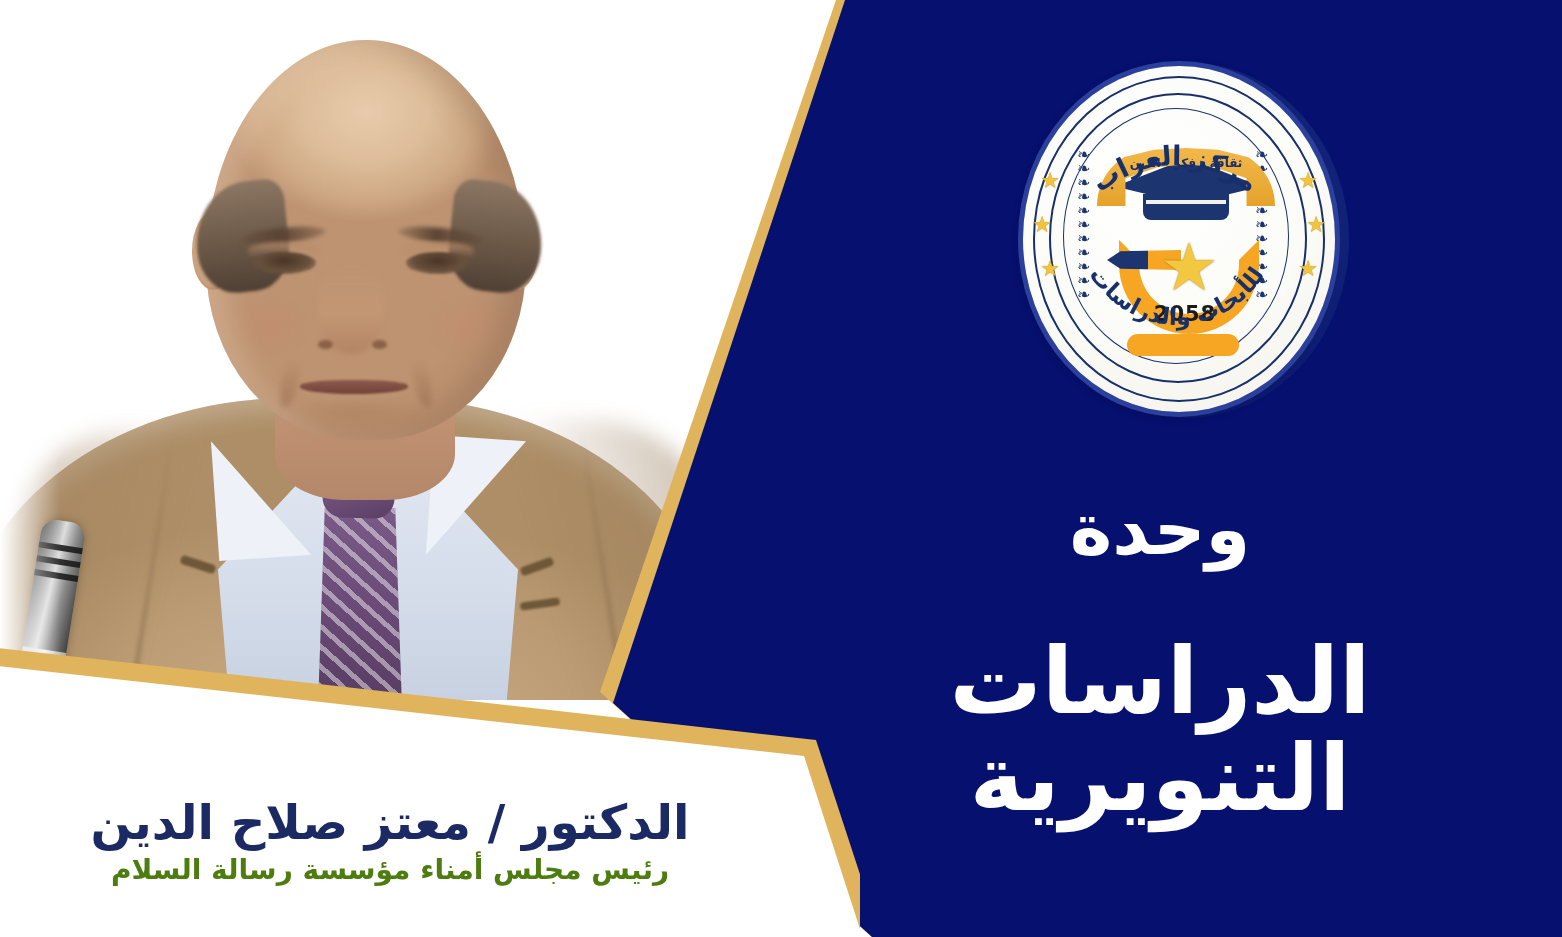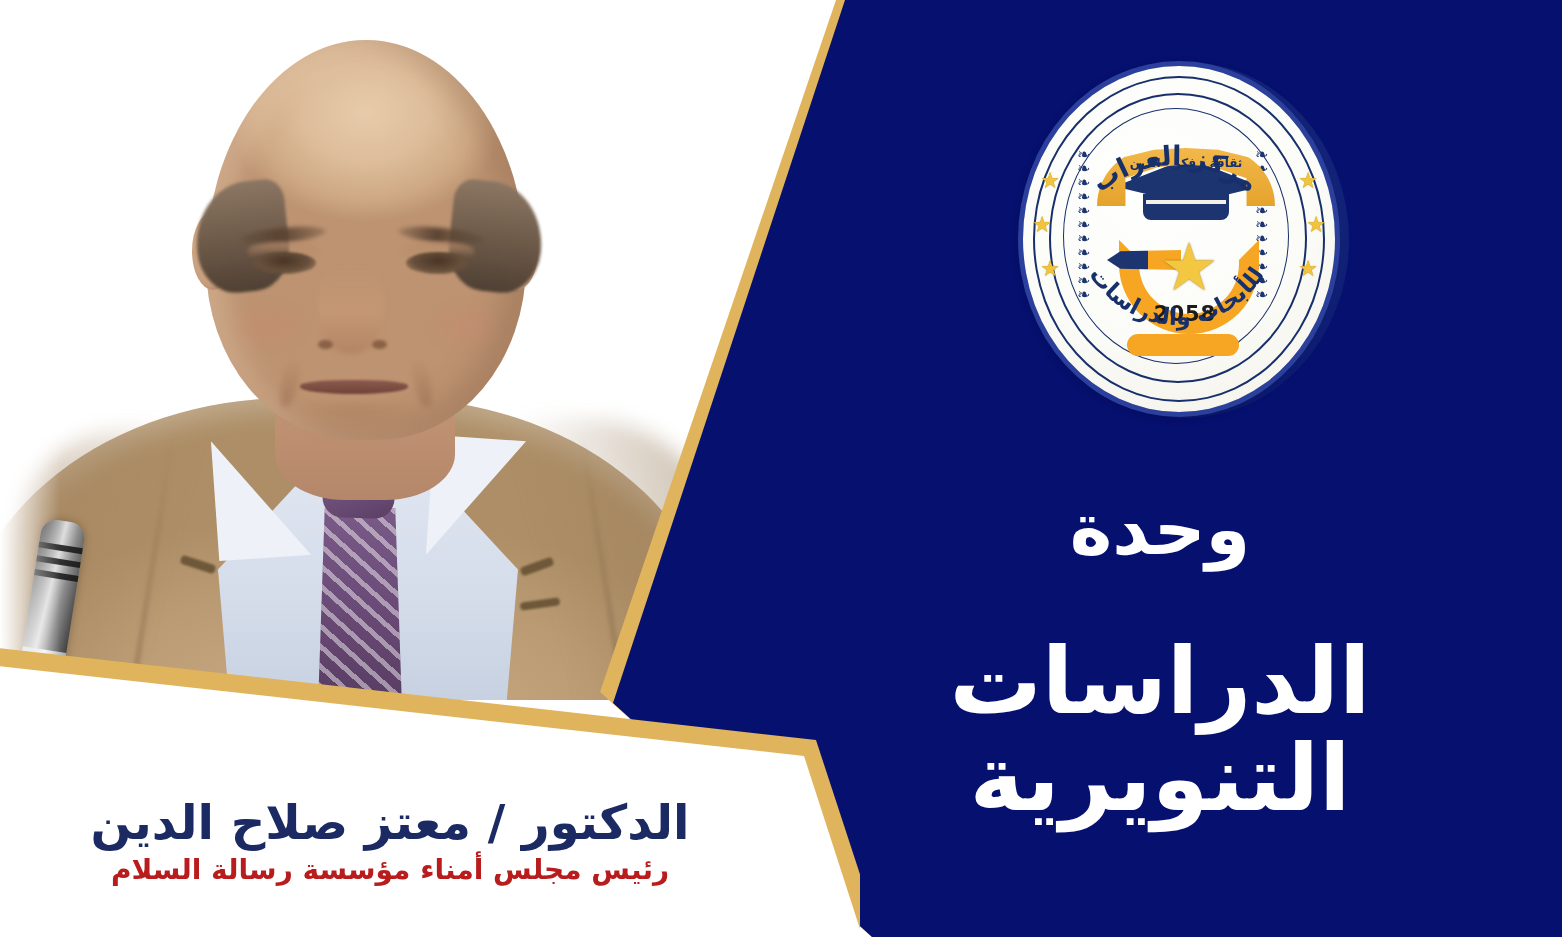--- a/index.html
+++ b/index.html
@@ -448,21 +448,21 @@
     font-weight: bold;
     line-height: 1.1;
     margin-top: 28px;
   }
   .role-line {
     position: absolute;
     left: 0px; top: 855px;
     width: 780px;
     text-align: center;
     direction: rtl;
-    color: #b91c1c;
+    color: #4d7c0f;
     font-size: 28px;
     font-weight: bold;
     line-height: 1.1;
   }
 </style>
 </head>
 <body>
 
 <div id="poster">
 

